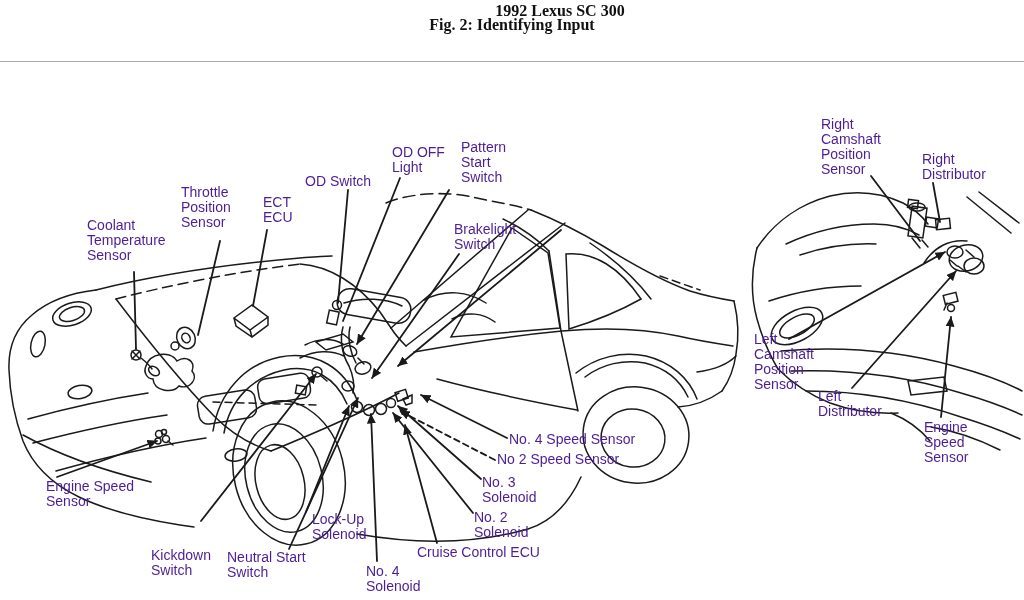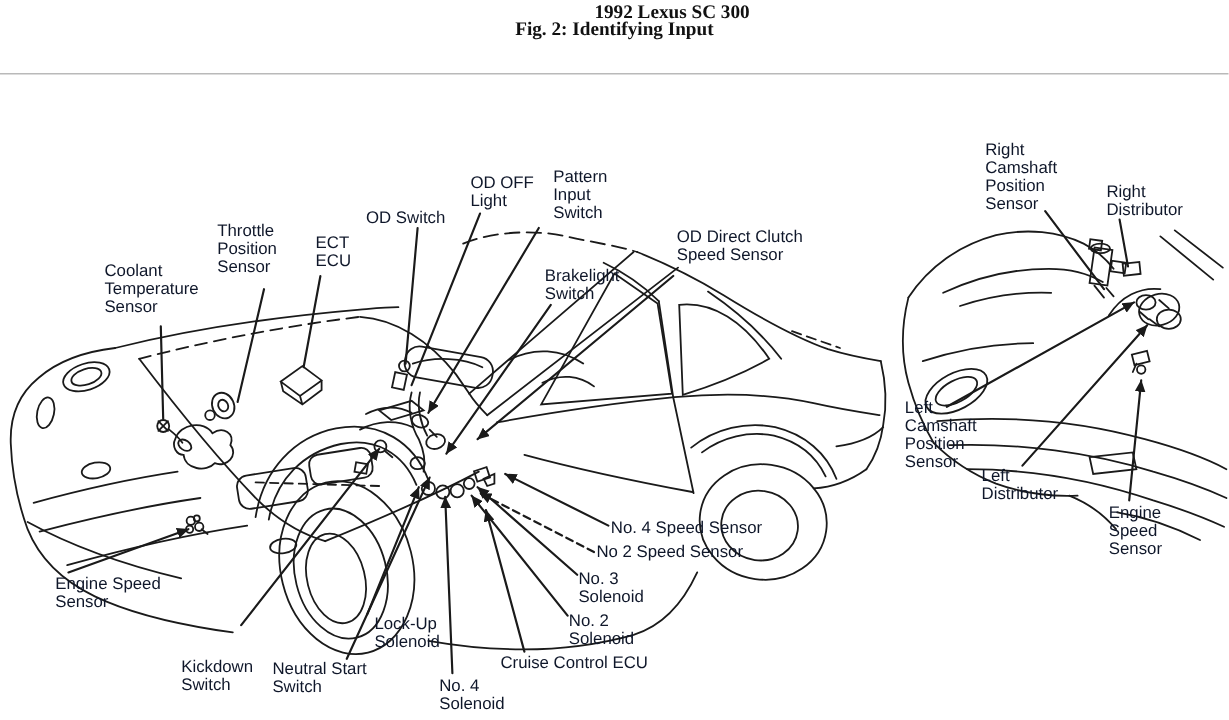--- a/index.html
+++ b/index.html
@@ -6,21 +6,21 @@
   .stage{position:relative;width:1024px;height:600px;background:#fff;overflow:hidden;
          font-family:"Liberation Sans",sans-serif;}
   .hdr{position:absolute;left:0;width:1024px;text-align:center;
        font-family:"Liberation Serif",serif;font-weight:bold;color:#111;}
   .hdr.t1{top:2px;font-size:16px;padding-left:48px;}
   .hdr.t2{top:16px;font-size:16px;}
   .hdr.t3{top:40px;font-size:16px;}
   .rule{position:absolute;left:0;width:1024px;height:0;border-top:1.5px solid #a9a9a9;}
   .rule.r1{top:61px;}
   svg.art{position:absolute;left:0;top:0;}
-  .lbl{position:absolute;color:#0f172a;font-size:14px;line-height:15px;
+  .lbl{position:absolute;color:#4c1d95;font-size:14px;line-height:15px;
        white-space:pre-line;letter-spacing:0px;}
 </style>
 </head>
 <body>
 
 <div class="stage">
 
   <div class="hdr t1">1992 Lexus SC 300</div>
   <div class="hdr t2">Fig. 2: Identifying Input</div>
   <div class="rule r1"></div>
@@ -205,26 +205,24 @@
 Sensor</div>
   <div class="lbl" style="left:181px;top:185px">Throttle
 Position
 Sensor</div>
   <div class="lbl" style="left:263px;top:195px">ECT
 ECU</div>
   <div class="lbl" style="left:305px;top:174px">OD Switch</div>
   <div class="lbl" style="left:392px;top:145px">OD OFF
 Light</div>
   <div class="lbl" style="left:461px;top:140px">Pattern
-Input
+Start
 Switch</div>
   <div class="lbl" style="left:454px;top:222px">Brakelight
 Switch</div>
-  <div class="lbl" style="left:564px;top:190px">OD Direct Clutch
-Speed Sensor</div>
   <div class="lbl" style="left:821px;top:117px">Right
 Camshaft
 Position
 Sensor</div>
   <div class="lbl" style="left:922px;top:152px">Right
 Distributor</div>
   <div class="lbl" style="left:754px;top:332px">Left
 Camshaft
 Position
 Sensor</div>

